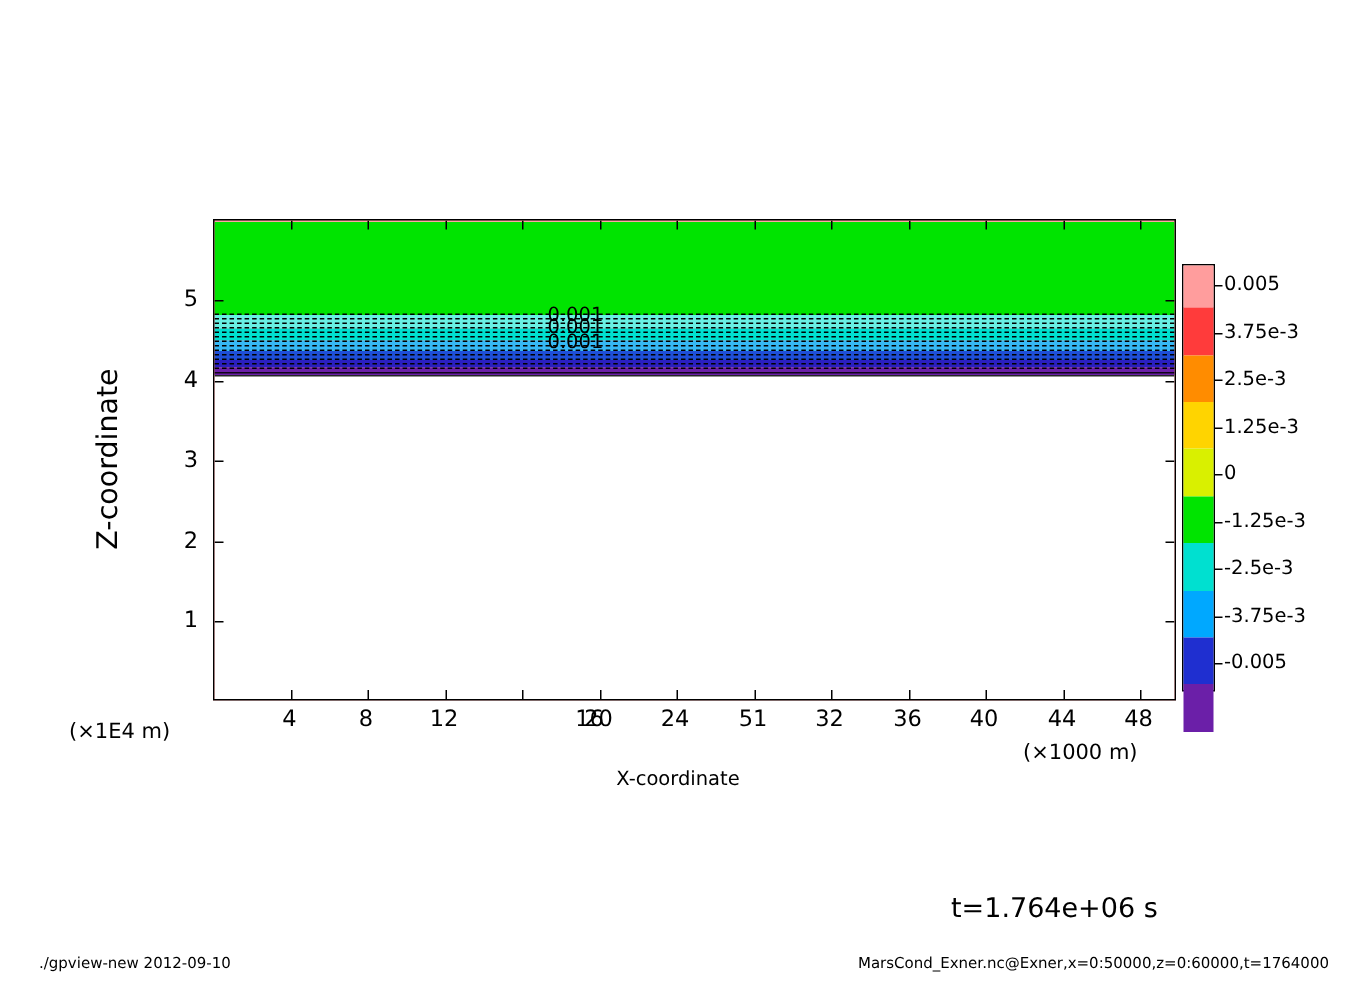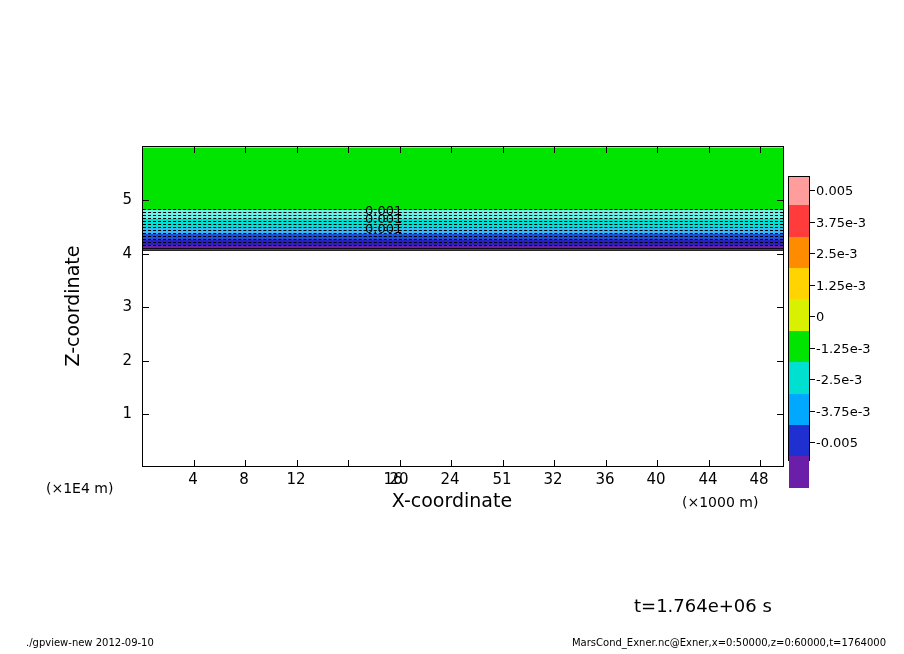--- a/index.html
+++ b/index.html
@@ -86,24 +86,24 @@
   }
   .ylab {
     position: absolute;
     left: 132px;
     font-size: 15px;
     transform: translate(-100%, -50%);
     color: #000;
   }
   #xaxis-title {
     left: 0;
-    top: 489px;
+    top: 512px;
     width: 904px;
     text-align: center;
-    font-size: 19px;
+    font-size: 13px;
   }
   #yaxis-title {
     left: 72px;
     top: 306px;
     font-size: 19px;
     transform: translate(-50%, -50%) rotate(-90deg);
     transform-origin: center center;
   }
   #xunit {
     left: 46px;

